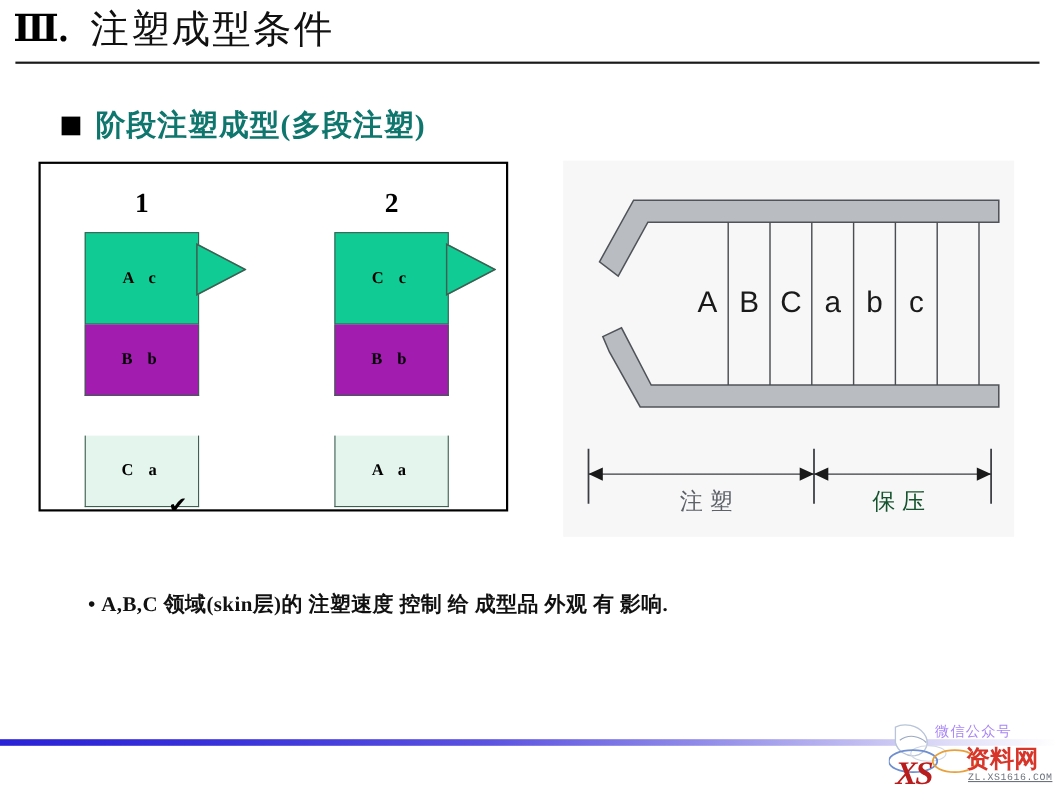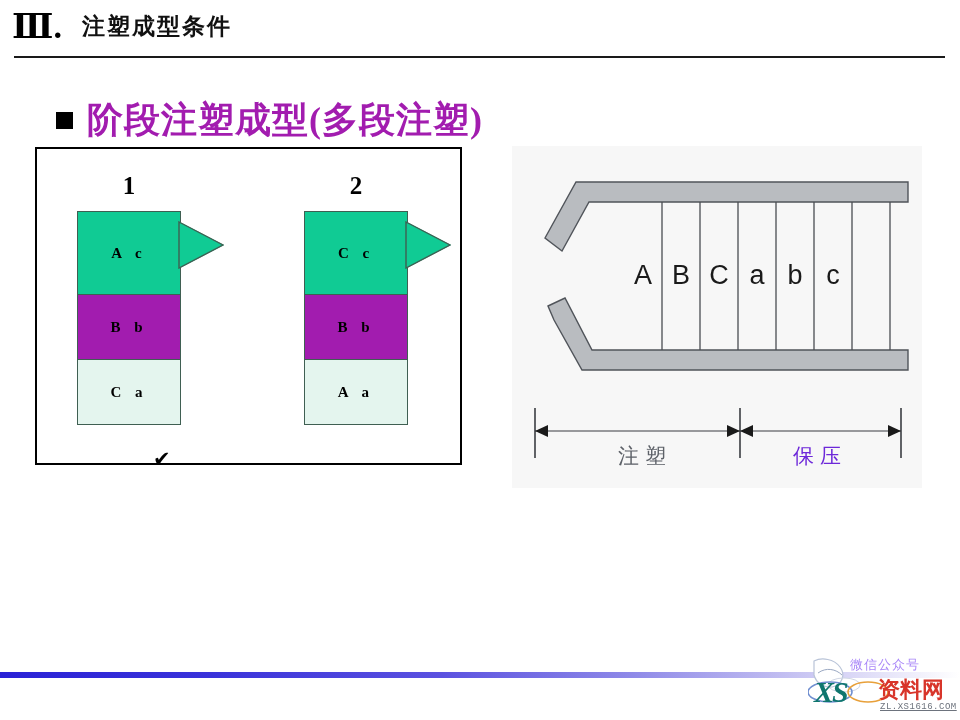--- a/index.html
+++ b/index.html
@@ -33,22 +33,22 @@
     font-weight: bold;
     color: #000000;
     letter-spacing: 0px;
     line-height: 40px;
   }
   .title-text {
     position: absolute;
     left: 82px;
     top: 6px;
     font-family: "Liberation Serif", "DejaVu Serif", serif;
-    font-size: 23px;
-    font-weight: bold;
+    font-size: 35px;
+    font-weight: normal;
     color: #111111;
     line-height: 42px;
     letter-spacing: 2px;
   }
   .title-rule {
     position: absolute;
     left: 14px;
     top: 56px;
     width: 931px;
     height: 2px;
@@ -65,23 +65,23 @@
     gap: 14px;
   }
   .subhead-bullet {
     width: 17px;
     height: 17px;
     background: #000000;
     display: inline-block;
   }
   .subhead-text {
     font-family: "Liberation Serif", "DejaVu Serif", serif;
-    font-size: 36px;
-    font-weight: bold;
-    color: #a21caf;
+    font-size: 27px;
+    font-weight: bold;
+    color: #0f766e;
     letter-spacing: 1px;
     white-space: nowrap;
   }
 
   
   .left-frame {
     position: absolute;
     left: 35px;
     top: 147px;
     width: 427px;
@@ -123,21 +123,21 @@
     justify-content: center;
     font-family: "Liberation Serif", "DejaVu Serif", serif;
     font-size: 15px;
     font-weight: bold;
     color: #000000;
     letter-spacing: 5px;
   }
   .layer:first-child { border-top: 1px solid #3f5f52; }
   .layer-top { height: 84px; background: #10cb94; }
   .layer-mid { height: 65px; background: #a21caf; }
-  .layer-bot { height: 65px; background: #e4f5ee; }
+  .layer-bot { height: 65px; background: #e4f5ee; margin-top: 36px; }
 
   .nozzle {
     position: absolute;
     left: 101px;
     top: 48px;
     width: 0;
     height: 0;
     border-top: 24px solid transparent;
     border-bottom: 24px solid transparent;
     border-left: 46px solid #10cb94;
@@ -211,26 +211,26 @@
     top: 1px;
     font-size: 13px;
     color: #8b5cf6;
     font-family: "Liberation Sans", sans-serif;
     letter-spacing: 1px;
     opacity: .75;
   }
   .wm-xs {
     position: absolute;
     left: 6px;
-    top: 20px;
+    top: 32px;
     font-size: 30px;
     font-style: italic;
     font-weight: bold;
     font-family: "Liberation Serif", serif;
-    color: #0f766e;
+    color: #b91c1c;
     letter-spacing: -2px;
   }
   .wm-cn {
     position: absolute;
     left: 70px;
     top: 20px;
     font-size: 22px;
     font-weight: bold;
     font-family: "Liberation Serif", serif;
     color: #d8352a;
@@ -326,23 +326,26 @@
         <line x1="228" y1="285" x2="389" y2="285" stroke-width="1.2"></line>
       </g>
       <g fill="#1a1a1a">
         <polygon points="23,285 36,279 36,291"></polygon>
         <polygon points="228,285 215,279 215,291"></polygon>
         <polygon points="228,285 241,279 241,291"></polygon>
         <polygon points="389,285 376,279 376,291"></polygon>
       </g>
     </svg>
     <div style="position:absolute;left:93px;top:296px;width:80px;text-align:center;font-family:'Liberation Serif',serif;font-size:21px;color:#5d6168;letter-spacing:6px;">注塑</div>
-    <div style="position:absolute;left:268px;top:296px;width:80px;text-align:center;font-family:'Liberation Serif',serif;font-size:21px;color:#6d28d9;letter-spacing:6px;">保压</div>
-  </div>
-
+    <div style="position:absolute;left:268px;top:296px;width:80px;text-align:center;font-family:'Liberation Serif',serif;font-size:21px;color:#14532d;letter-spacing:6px;">保压</div>
+  </div>
+
+  <div class="stmt stmt-1">
+    <span class="dot">•</span><span>A,B,C 领域(skin层)的 注塑速度 控制 给 成型品 外观 有 影响.</span>
+  </div>
 
   <div class="bottom-rule"></div>
 
   <div class="watermark">
     <svg width="152" height="62" viewBox="0 0 152 62" style="position:absolute;left:0;top:0;">
       <path d="M6,6 C14,2 26,4 32,12 C38,20 34,30 24,32 C16,33 8,28 6,20 Z" fill="#ffffff" stroke="#b9c4d8" stroke-width="1.2"></path>
       <path d="M10,18 C18,12 28,14 34,20" fill="none" stroke="#9aa8c2" stroke-width="1"></path>
       <ellipse cx="36" cy="30" rx="16" ry="7" fill="none" stroke="#cfd6e4" stroke-width="1"></ellipse>
       <ellipse cx="22" cy="37" rx="22" ry="10" fill="none" stroke="#6f8ed0" stroke-width="1.6"></ellipse>
       <ellipse cx="60" cy="37" rx="20" ry="10" fill="none" stroke="#e8a03a" stroke-width="1.6"></ellipse>

